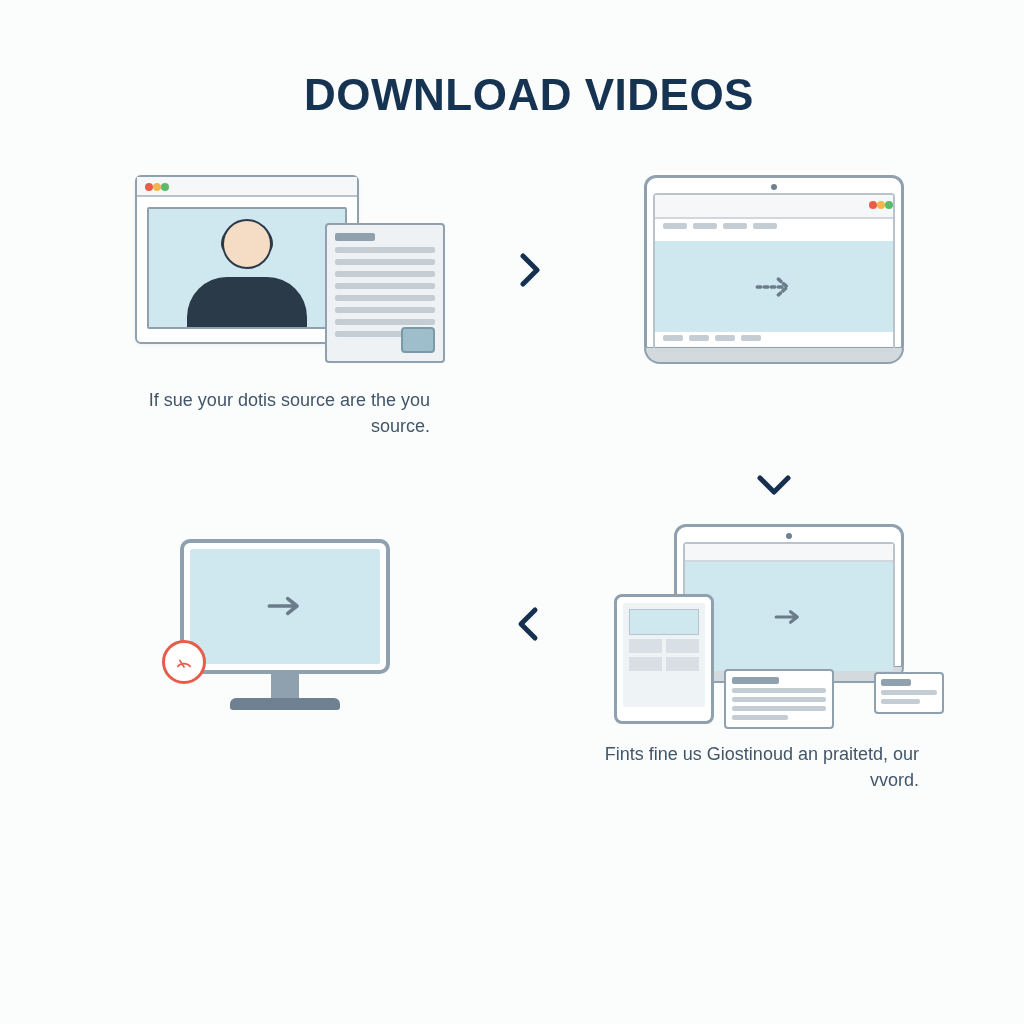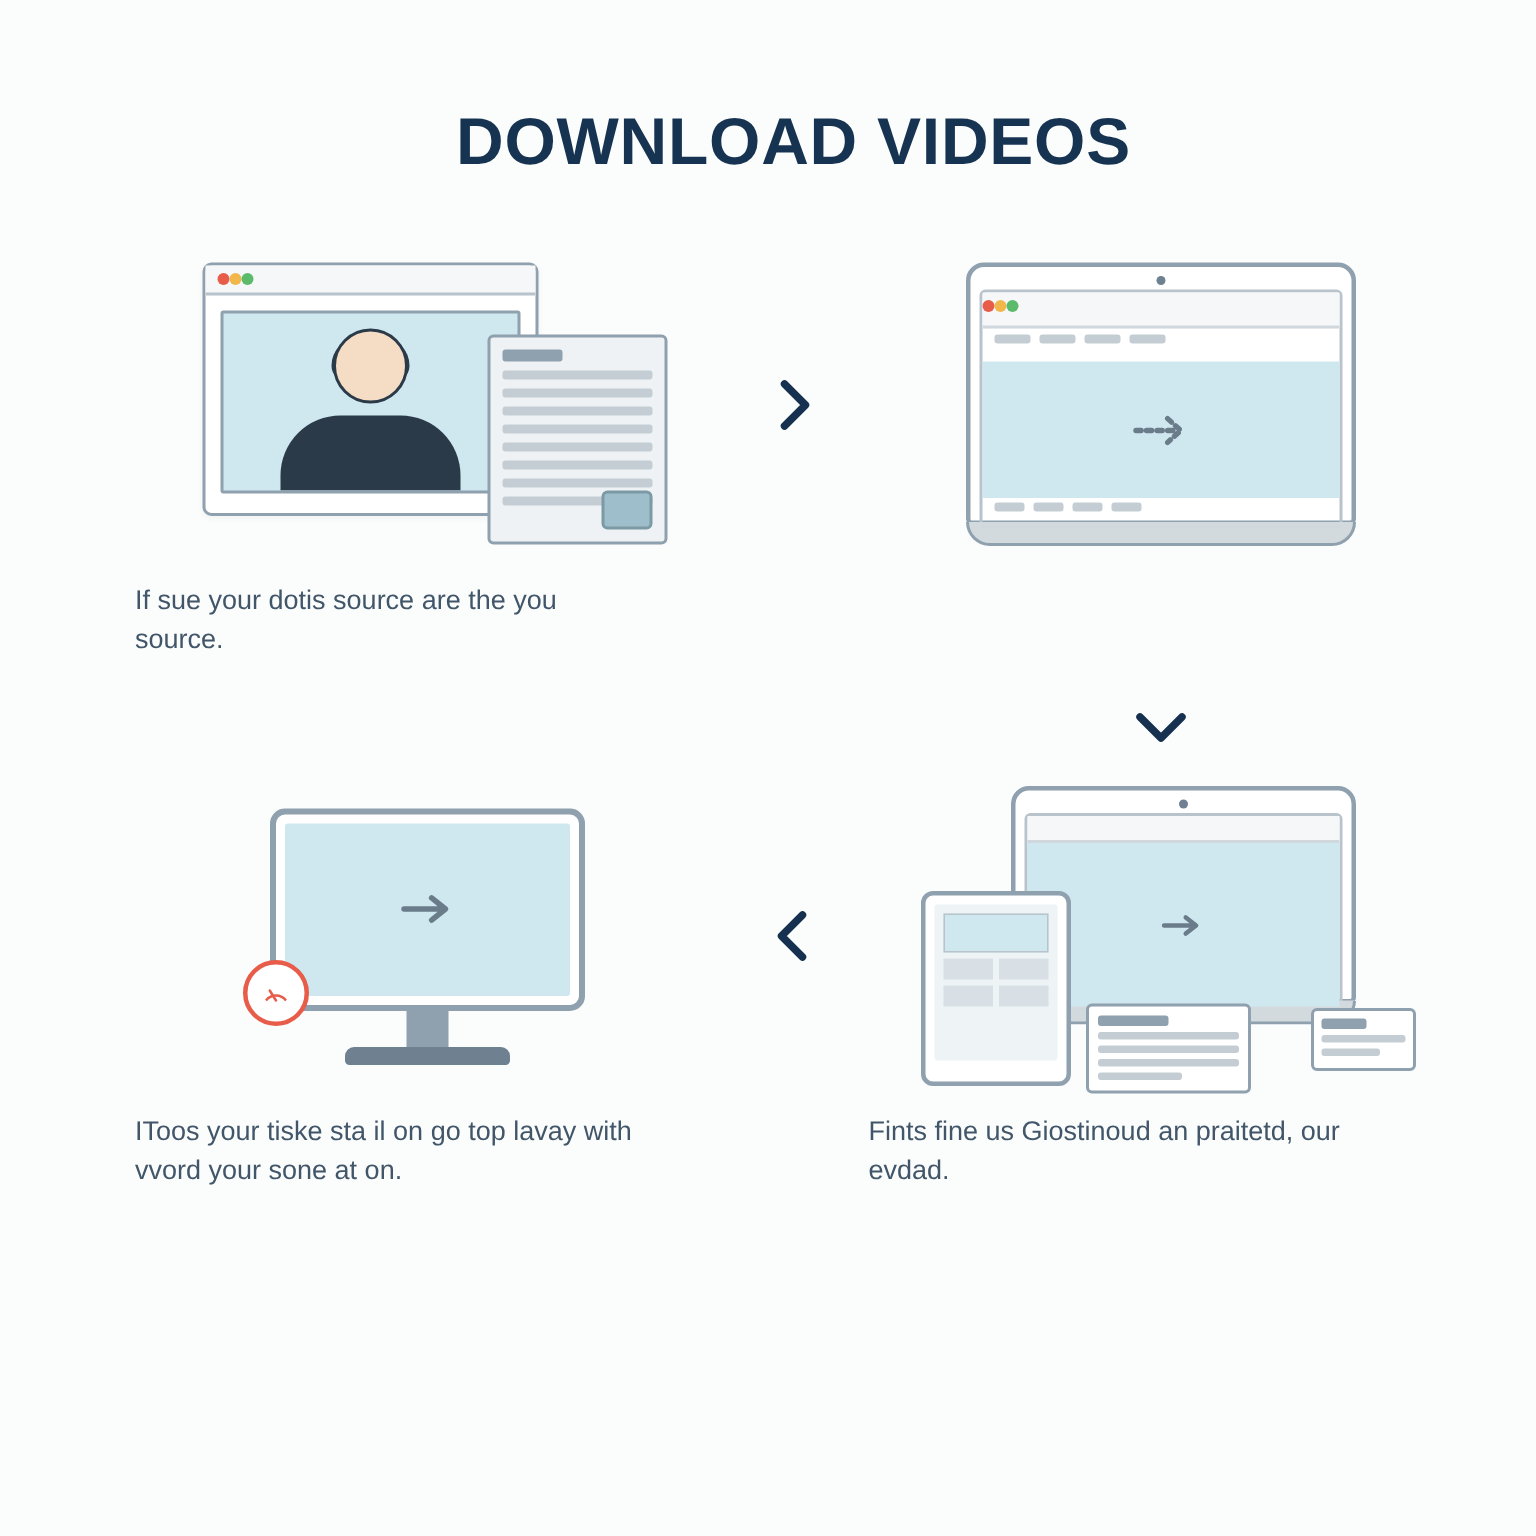--- a/index.html
+++ b/index.html
@@ -1,18 +1,18 @@
 <!DOCTYPE html>
 <html><head>
 <meta charset="utf-8">
 <style>
   html,body{margin:0;padding:0;width:1024px;height:1024px;background:#fbfcfc;font-family:"Segoe UI",Arial,sans-serif;color:#16314f;}
   .page{box-sizing:border-box;width:1024px;height:1024px;padding:70px 56px 60px 90px;}
   .title{text-align:center;font-size:44px;font-weight:700;letter-spacing:.5px;color:#163351;margin:0 0 55px 0;}
-  .grid{display:grid;grid-template-columns:1fr 80px 1fr;grid-template-rows:auto 70px auto;column-gap:10px;row-gap:10px;align-items:start;}
+  .grid{display:grid;grid-template-columns:1fr 80px 1fr;grid-template-rows:auto 70px auto;column-gap:10px;row-gap:10px;align-items:start;text-align:right;}
   .cell{display:flex;flex-direction:column;}
   .illus{height:190px;display:flex;justify-content:center;align-items:flex-start;position:relative;}
   .caption{font-size:18px;line-height:1.45;color:#42566a;margin-top:22px;max-width:340px;}
   .arrow-cell{display:flex;justify-content:center;align-items:center;}
   .arrow-cell.mid{height:190px;}
   .arrow-cell.down{height:70px;grid-column:3;}
   .arrow-cell.back{height:190px;}
   
   .chev{width:40px;height:40px;}
   .chev path{fill:none;stroke:#16314f;stroke-width:5;stroke-linecap:round;stroke-linejoin:round;}
@@ -169,21 +169,20 @@
               <svg viewBox="0 0 24 24">
                   <path d="M4 18 A10 10 0 0 1 20 18" fill="none" stroke="#e85c4a" stroke-width="2"></path>
                   <path d="M12 18 L7 10" stroke="#e85c4a" stroke-width="2" stroke-linecap="round"></path>
                 </svg>
             </div>
           </div>
           <div class="mon-neck"></div>
           <div class="mon-base"></div>
         </div>
       </div>
-      <div class="caption">IToos your tiske sta il on go top lavay with vvord your sone at on.</div>
     </div>
 
     <div class="arrow-cell back" style="align-items:center;">
       <svg class="chev" viewBox="0 0 40 40">
           <path d="M26 6 L12 20 L26 34"></path>
         </svg>
     </div>
 
     <div class="cell">
       <div class="illus" style="align-items:center;">
@@ -223,17 +222,17 @@
               <span></span>
               <span style="width:60%"></span>
           </div>
           <div class="card">
             <span style="height:7px;background:#8fa0ae;width:55%"></span>
             <span></span>
               <span style="width:70%"></span>
           </div>
         </div>
       </div>
-      <div class="caption">Fints fine us Giostinoud an praitetd, our evdad.</div>
+      <div class="caption">Fints fine us Giostinoud an praitetd, our vvord.</div>
     </div>
 
   </div>
 </div>
 
 </body></html>

